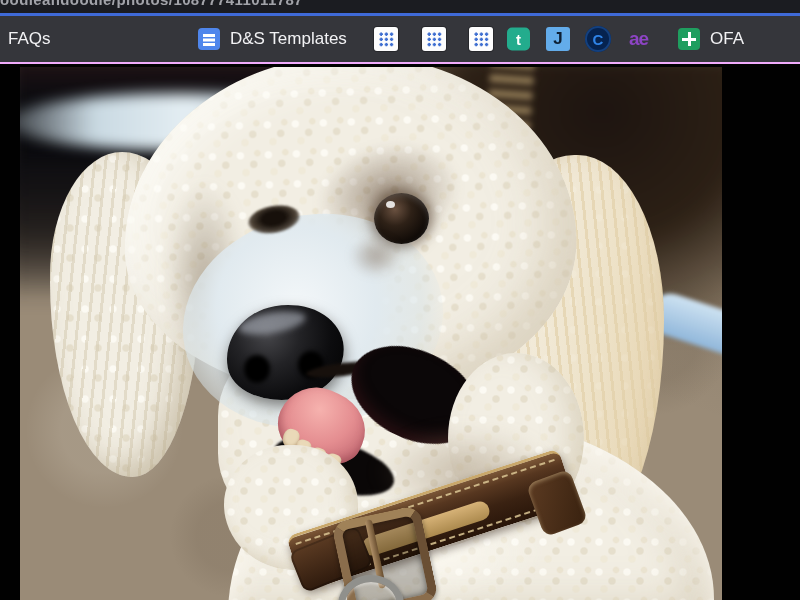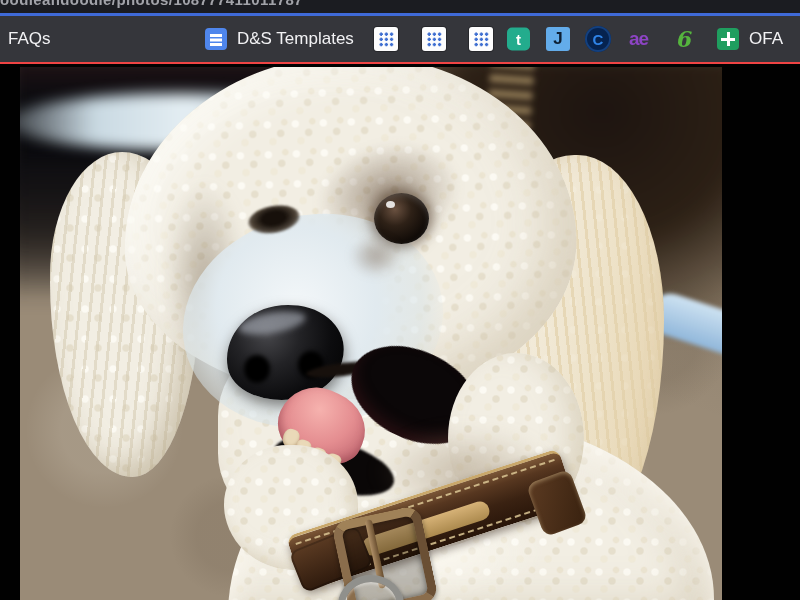--- a/index.html
+++ b/index.html
@@ -6,21 +6,21 @@
     font-family:"Liberation Sans",sans-serif;-webkit-font-smoothing:antialiased;}
   .screen{position:relative;width:800px;height:600px;}
 
   
   .url-bar{position:relative;height:13px;background:#1b1c21;overflow:hidden;}
   .url-text{position:absolute;left:0;top:-9px;font-size:15px;font-weight:bold;color:#a2a3a9;
     letter-spacing:.4px;white-space:nowrap;}
   .accent-line{height:3px;background:#3f6ad8;}
 
   
-  .bookmarks{position:relative;height:46px;background:#35363b;border-bottom:2px solid #ef4444;padding-left:32px;}
+  .bookmarks{position:relative;height:46px;background:#35363b;border-bottom:2px solid #f0abfc;padding-left:32px;}
   .bm{position:absolute;top:50%;transform:translateY(-50%);display:flex;align-items:center;gap:10px;cursor:pointer;}
   .bl{font-size:17px;color:#f2f2f4;white-space:nowrap;}
   .ic{flex:none;display:flex;align-items:center;justify-content:center;}
   .ic-sheets{width:22px;height:22px;border-radius:4px;background:#1f9e5f;position:relative;}
   .ic-sheets i{position:absolute;left:4px;top:9.5px;width:14px;height:3px;background:#fff;}
   .ic-sheets i:last-child{left:9.5px;top:4px;width:3px;height:14px;}
   .ic-docs{width:22px;height:22px;border-radius:4px;background:#4f86ec;position:relative;}
   .ic-docs i{position:absolute;left:5px;top:6px;width:12px;height:2.5px;background:#fff;
     box-shadow:0 4.5px 0 #fff,0 9px 0 #fff;}
   .ic-grid{width:24px;height:24px;border-radius:3px;background:#fdfdfd;position:relative;box-shadow:0 0 0 1px rgba(0,0,0,.25);}
@@ -164,21 +164,21 @@
 
   <div class="url-bar">
     <span class="url-text">oodleandoodle/photos/108777411011787</span>
   </div>
   <div class="accent-line"></div>
 
   <div class="bookmarks">
     <div class="bm" style="left:8px">
       <span class="bl">FAQs</span>
     </div>
-    <div class="bm" style="left:205px">
+    <div class="bm" style="left:198px">
       <span class="ic ic-docs">
           <i></i>
         </span>
       <span class="bl">D&amp;S Templates</span>
     </div>
     <div class="bm" style="left:374px">
       <span class="ic ic-grid">
           <i></i>
         </span>
     </div>
@@ -200,21 +200,21 @@
     </div>
     <div class="bm" style="left:585px">
       <span class="ic ic-c">C</span>
     </div>
     <div class="bm" style="left:629px">
       <span class="ic ic-ae">ae</span>
     </div>
     <div class="bm" style="left:677px">
       <span class="ic ic-six">6</span>
     </div>
-    <div class="bm" style="left:717px">
+    <div class="bm" style="left:678px">
       <span class="ic ic-sheets">
           <i></i>
           <i></i>
         </span>
       <span class="bl">OFA</span>
     </div>
   </div>
 
   <div class="content">
     <div class="photo" aria-label="White standard poodle with curly fur, open mouth with pink tongue, wearing a dark brown leather collar with buckle, sitting on tan carpet in front of dark blurred furniture with a light streak; small light-blue object at right edge">

